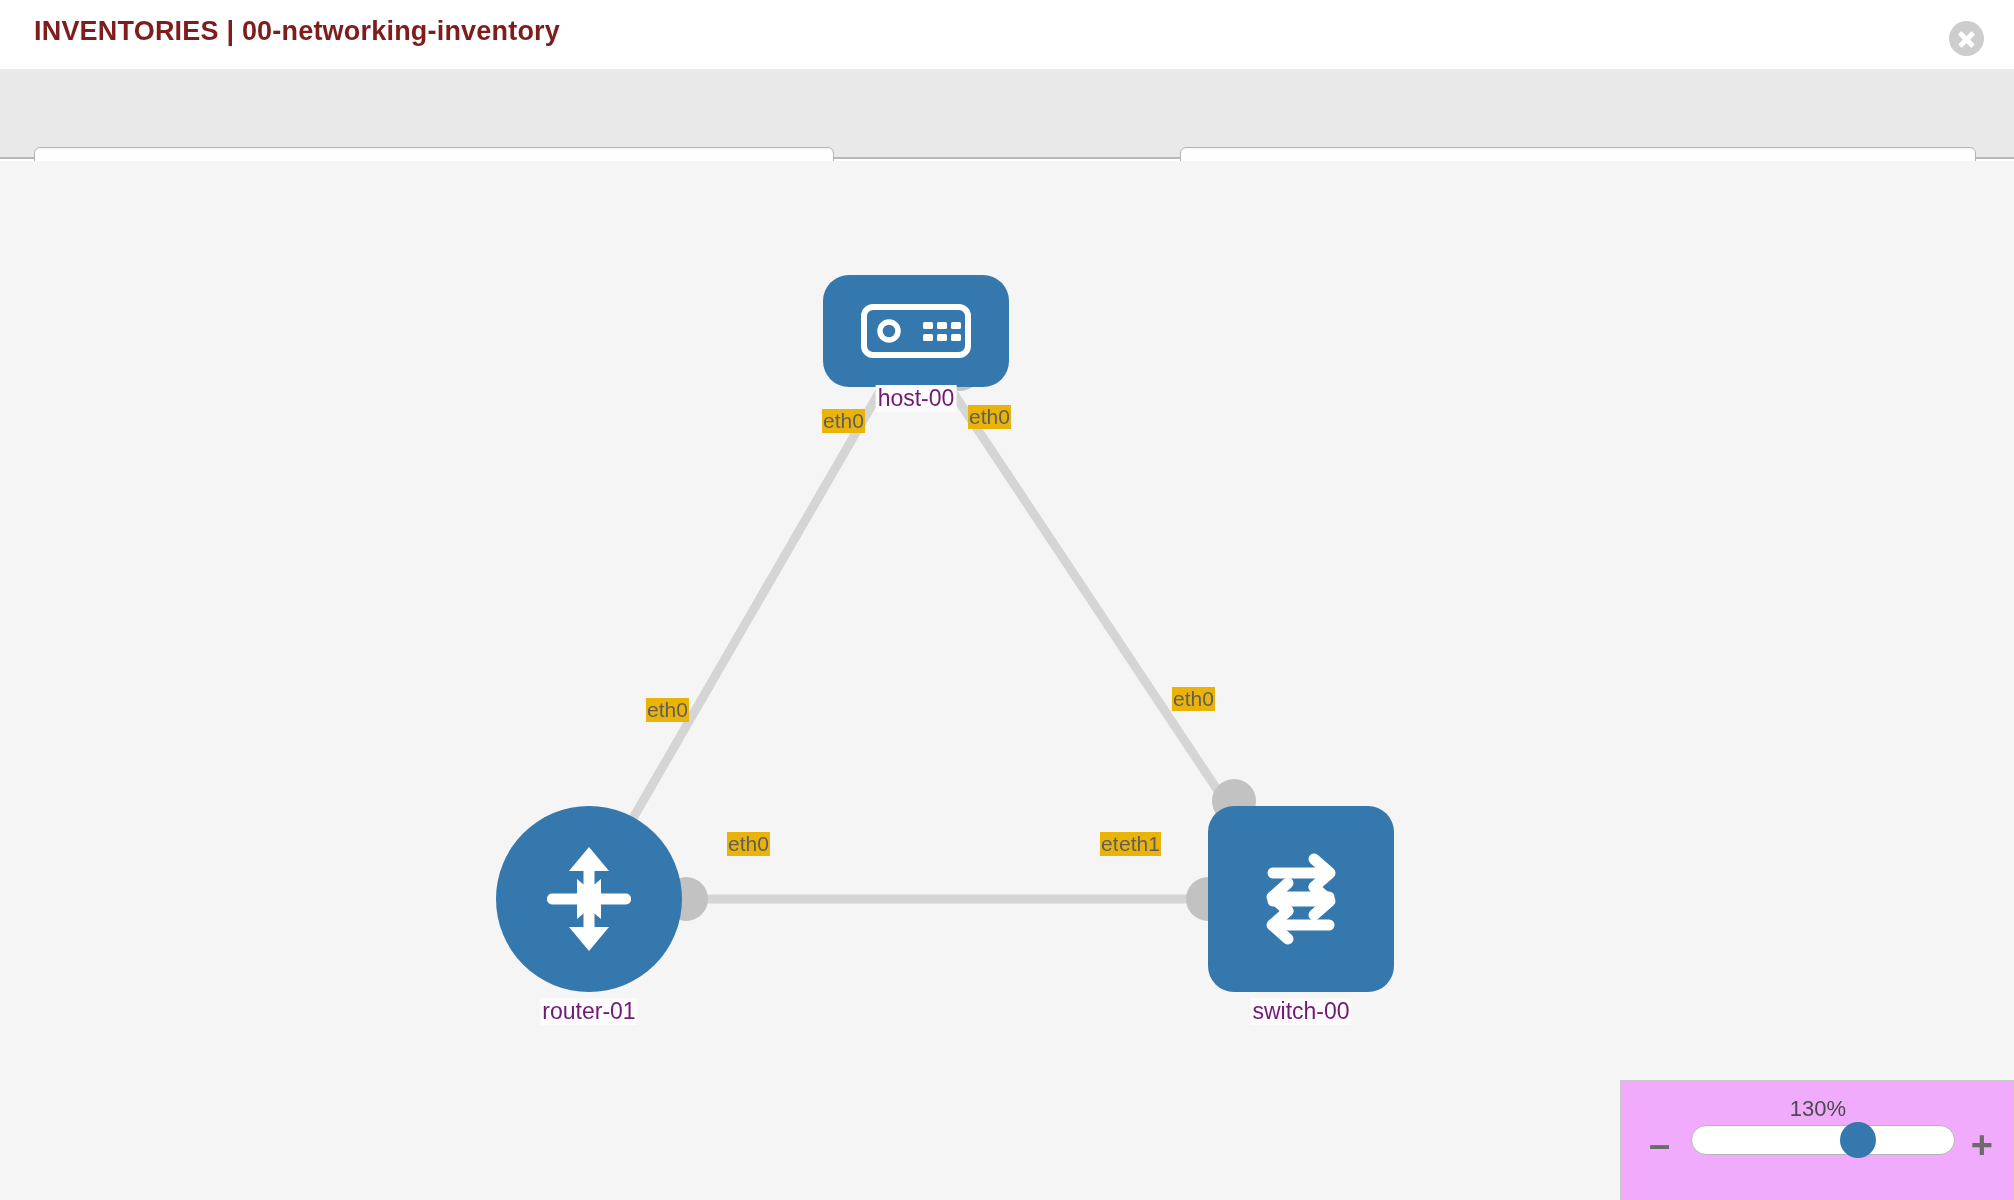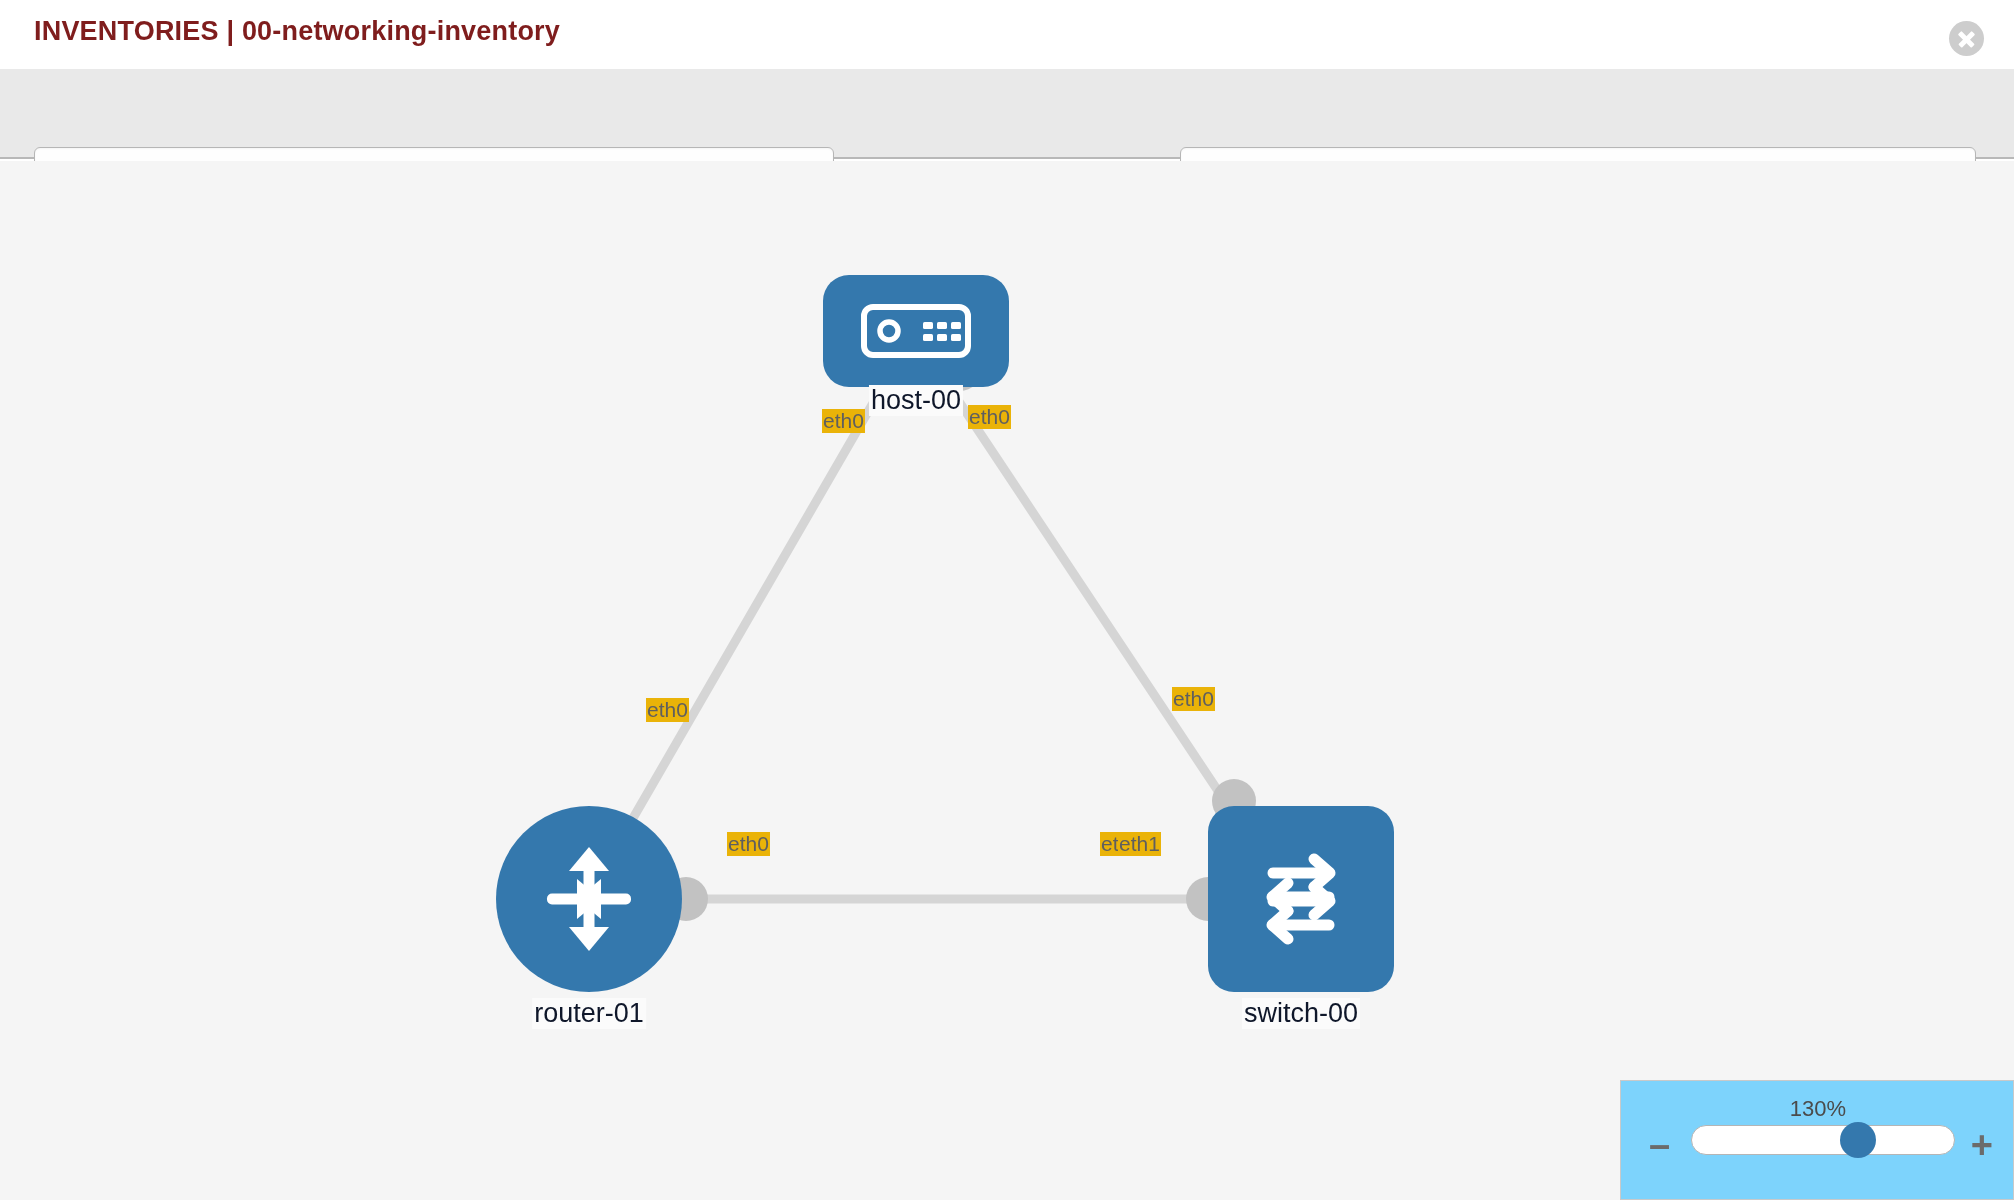--- a/index.html
+++ b/index.html
@@ -97,21 +97,21 @@
   .node { position: absolute; }
   .node-shape {
     position: absolute; left: 0; top: 0;
     background: #3478ad;
     display: flex; align-items: center; justify-content: center;
     cursor: pointer;
   }
   .node-label {
     position: absolute;
     left: 50%; transform: translateX(-50%);
-    font-size: 27px; color: #0f172a;
+    font-size: 23px; color: #701a75;
     background: #fbfbfb;
     white-space: nowrap;
     padding: 0 2px;
   }
 
   #node-host     { left: 823px; top: 114px;  width: 186px; height: 112px; }
   #node-host .node-shape { width: 186px; height: 112px; border-radius: 26px; }
   #node-host .node-label { top: 110px; }
 
   #node-router   { left: 496px; top: 645px;  width: 186px; height: 186px; }
@@ -137,21 +137,21 @@
     font-size: 21px; color: #5f5f5f;
     background: #eab308;
     white-space: nowrap;
     padding: 0 1px;
   }
 
   
   .zoom-widget {
     position: absolute; left: 1620px; top: 1080px;
     width: 394px; height: 120px;
-    background: #7dd3fc;
+    background: #f0abfc;
     border: 1.5px solid #c9c9c9;
   }
   .zoom-pct {
     position: absolute; left: 0; top: 15px; width: 394px;
     text-align: center;
     font-size: 22px; color: #4b4b4b;
   }
   .zoom-minus, .zoom-plus {
     position: absolute; top: 52px;
     color: #6b6b6b; cursor: pointer;

